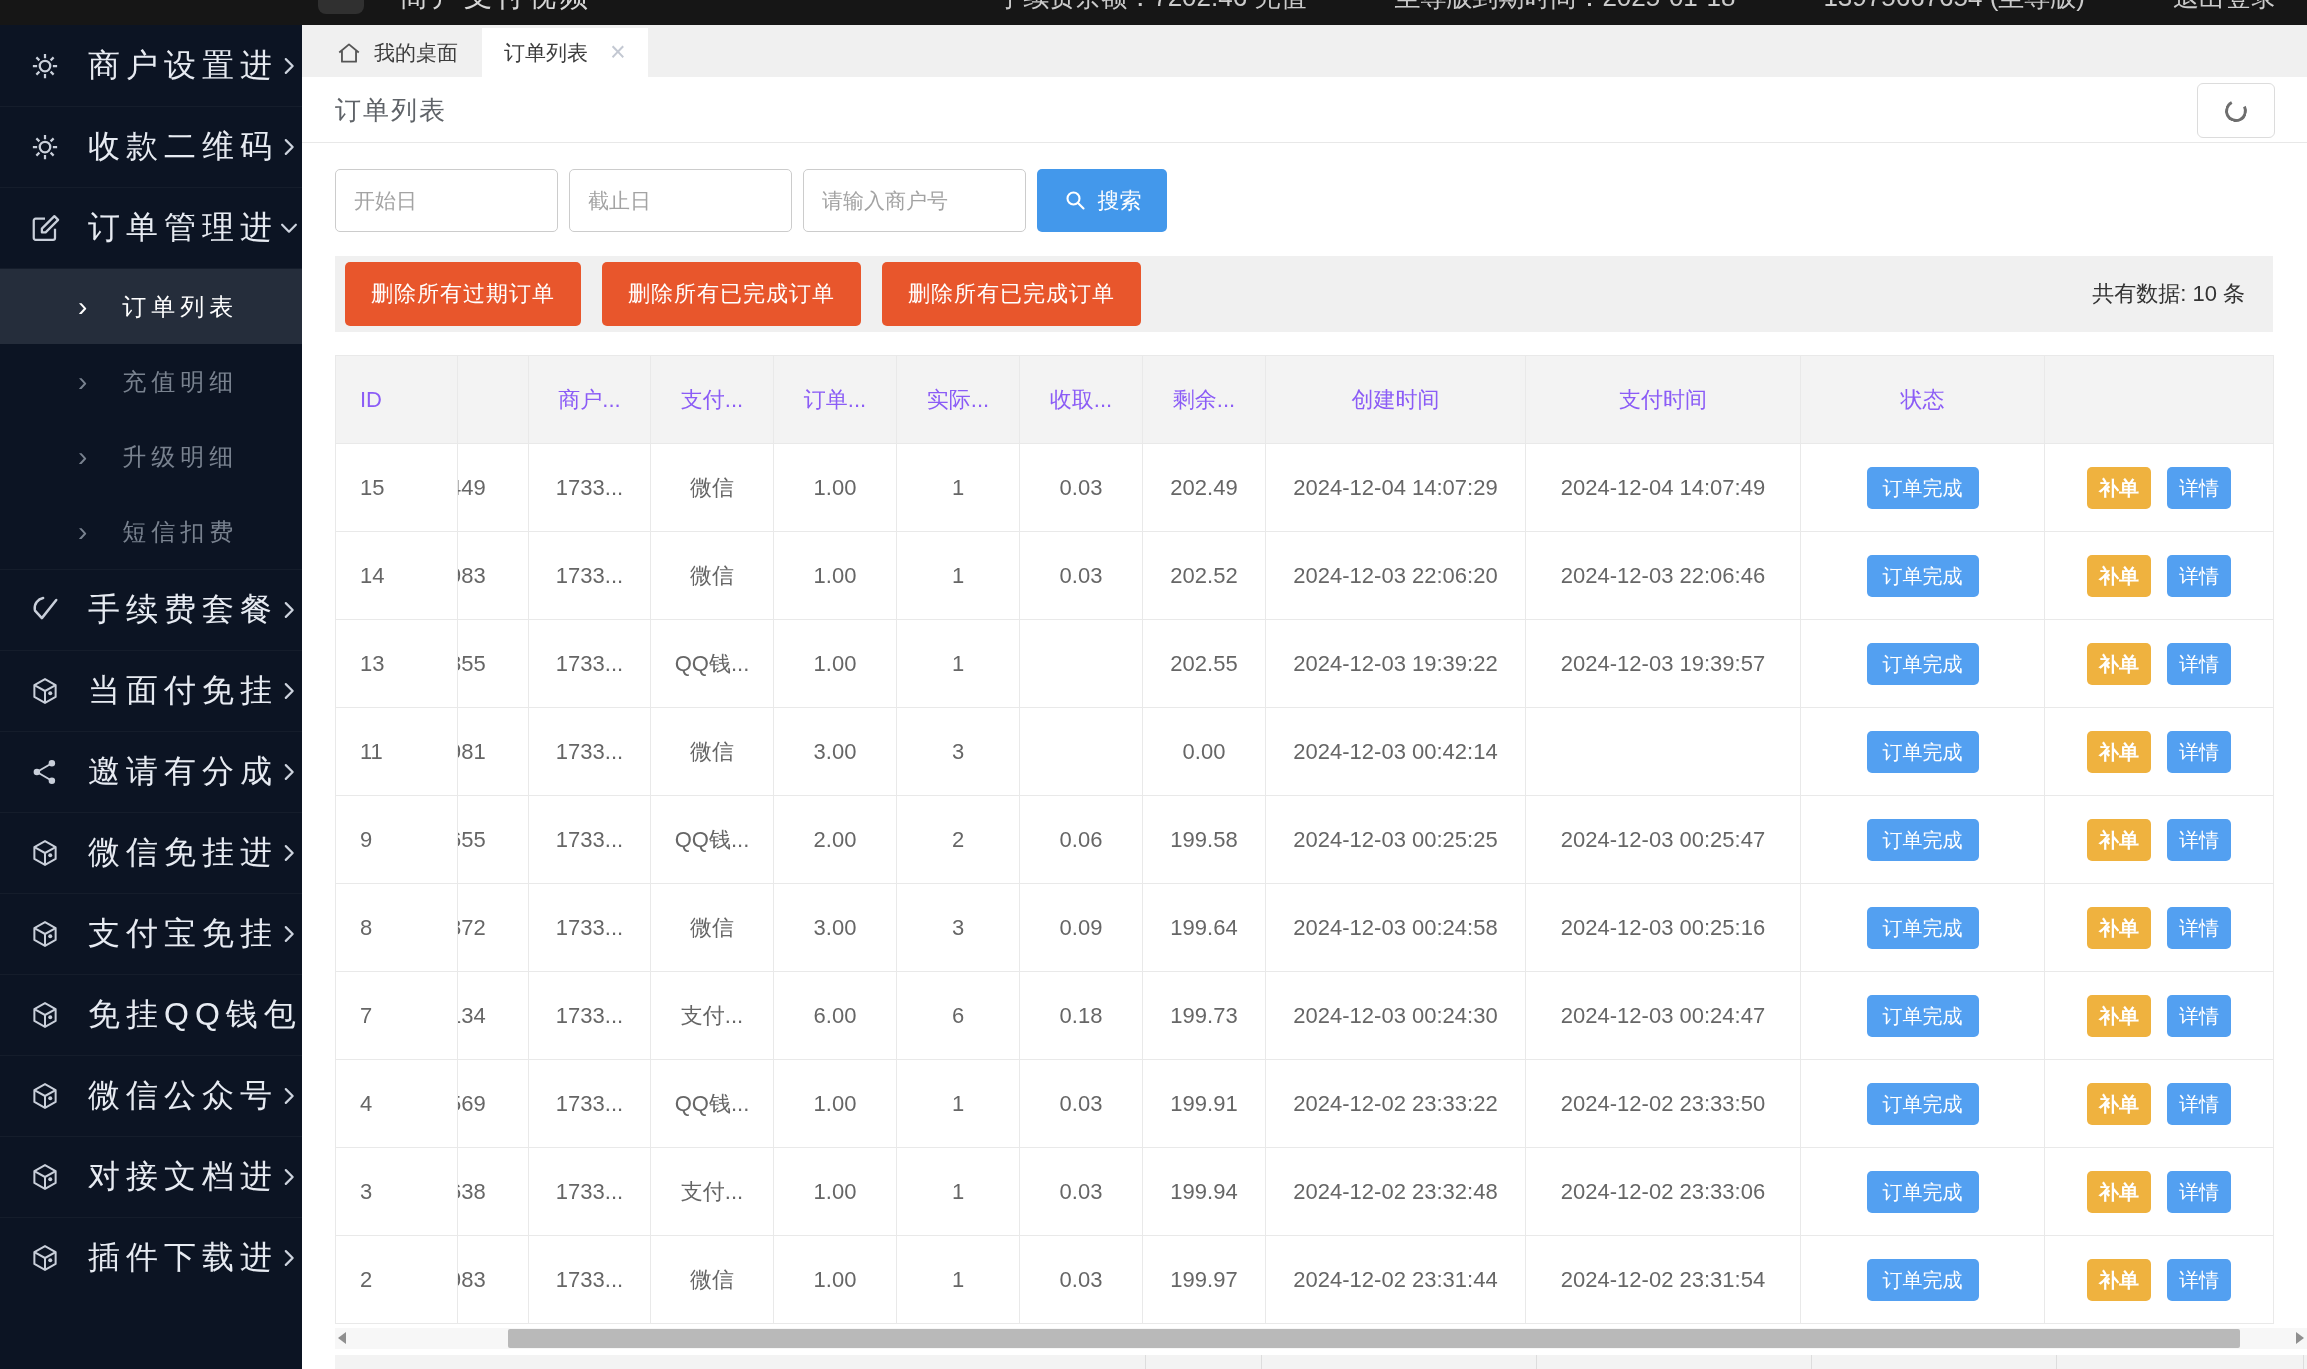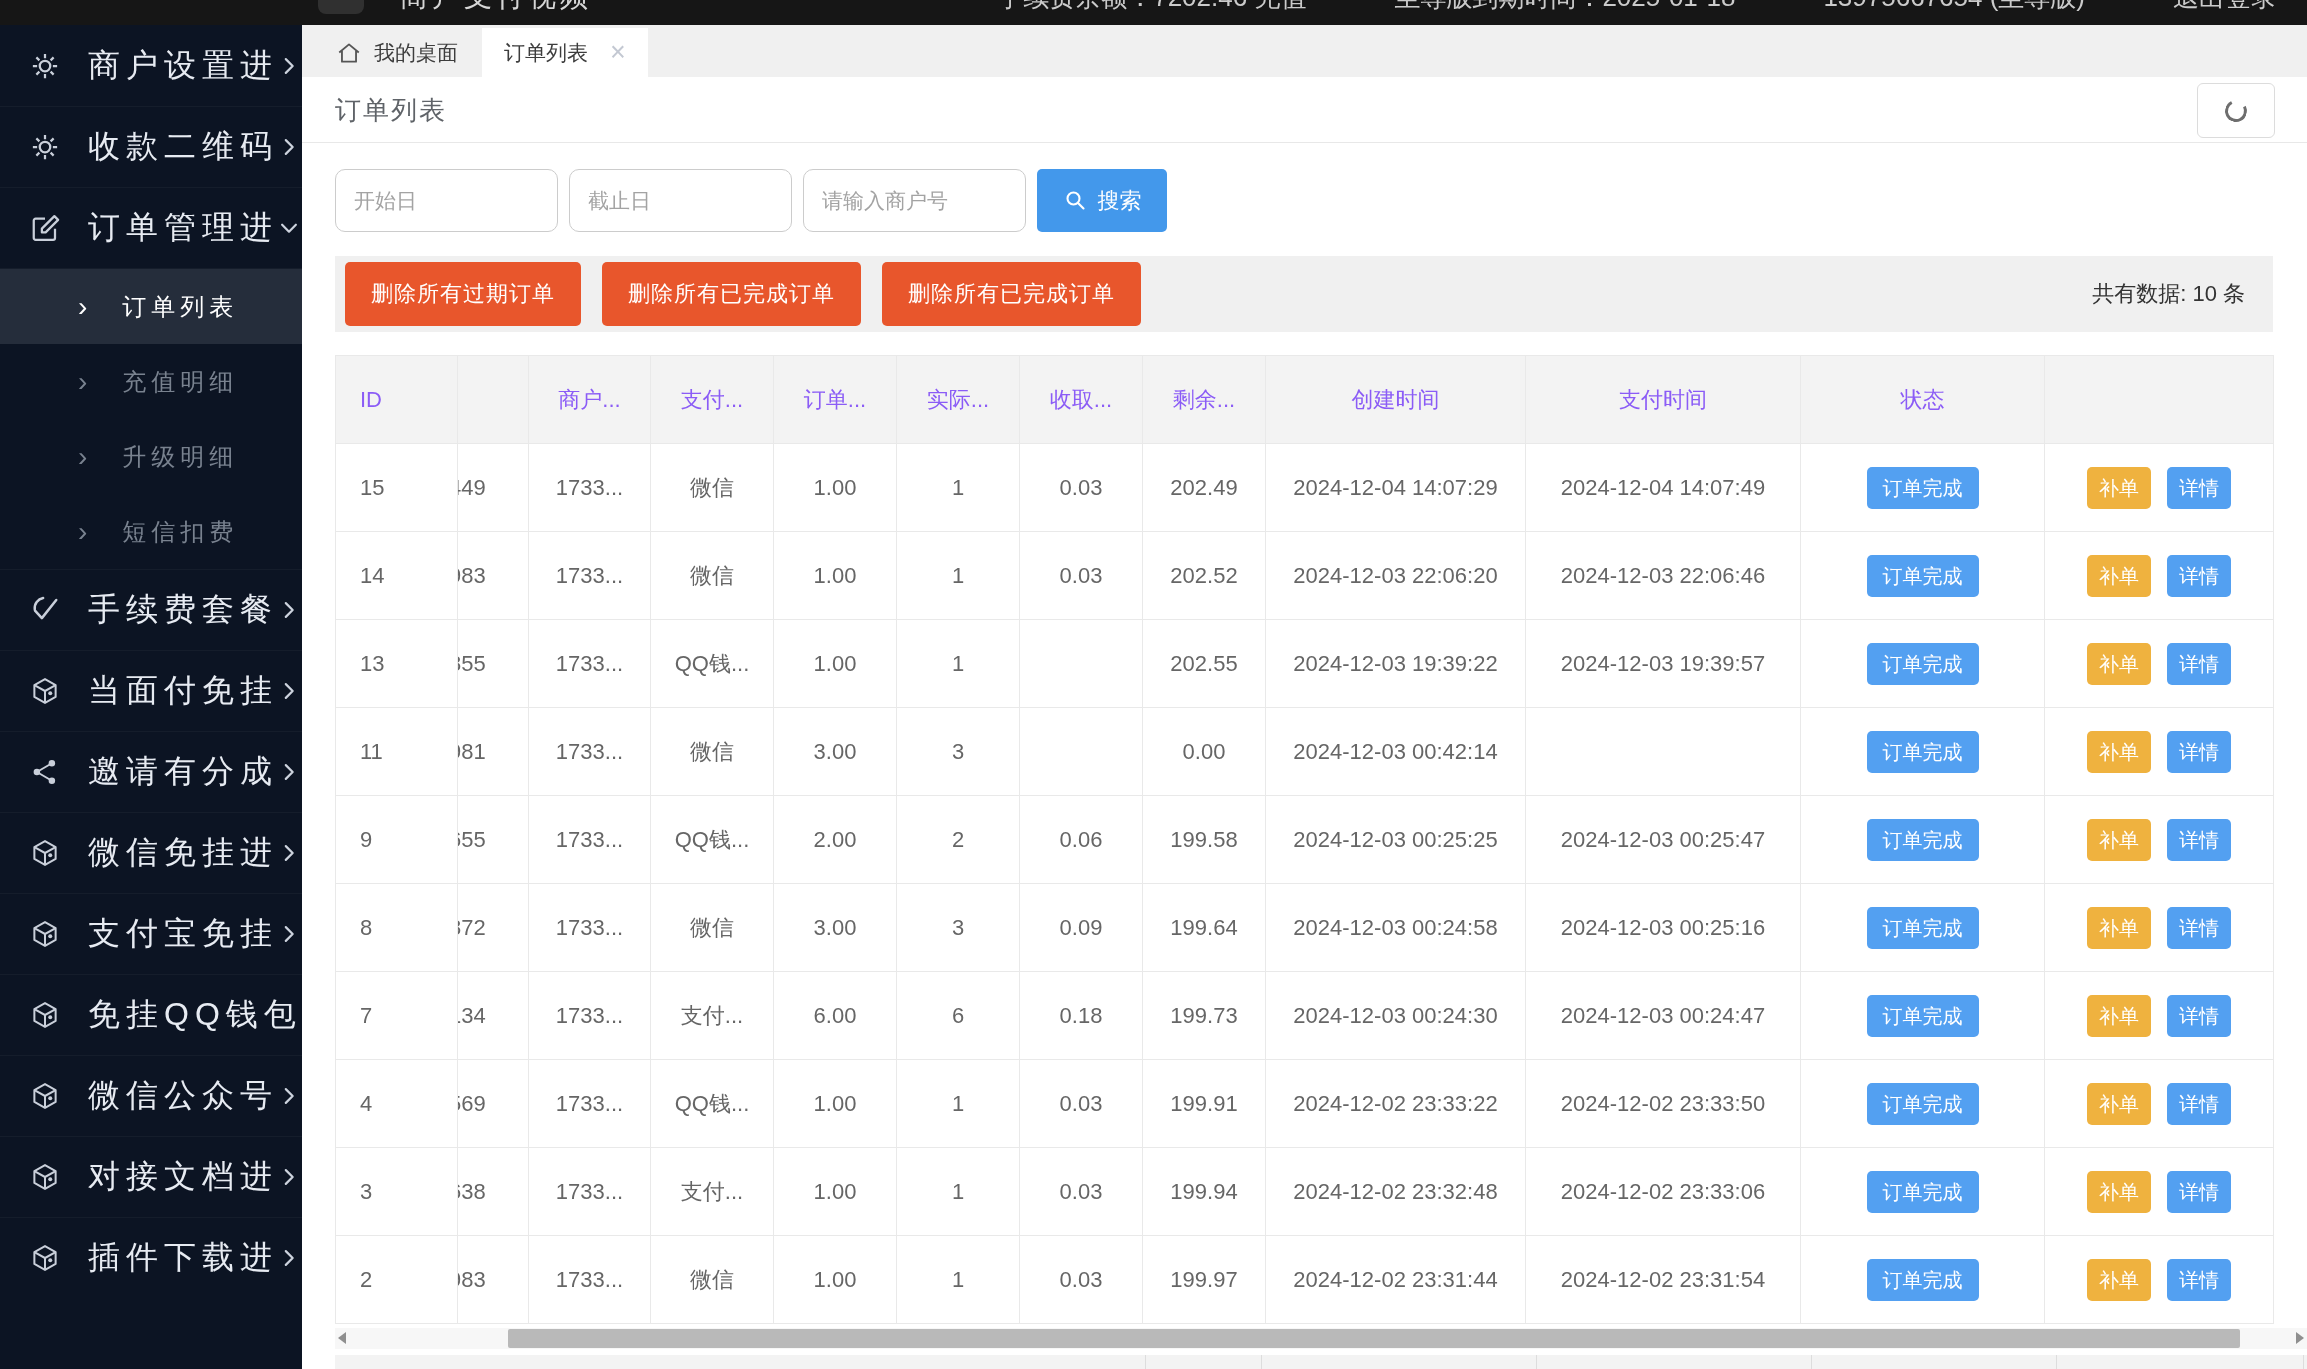--- a/index.html
+++ b/index.html
@@ -34,37 +34,37 @@
   .tab.active { background:#ffffff; padding:0 22px; }
   .t-icon { width:26px; height:26px; display:inline-flex; }
   .t-close { font-size:27px; color:#c3c8d2; margin-left:10px; line-height:1; }
   .panel { position:absolute; top:52px; left:0; right:0; bottom:0; background:#ffffff; }
   .panel-header { position:absolute; top:0; left:0; right:0; height:66px; border-bottom:1px solid #e8e8e8; }
   .panel-title { position:absolute; left:33px; top:0; line-height:66px; font-size:26px; color:#5f6368; letter-spacing:2px; }
   .refresh-btn { position:absolute; right:32px; top:6px; width:78px; height:55px; background:#fff; border:1px solid #dcdcdc; border-radius:6px; display:flex; align-items:center; justify-content:center; cursor:pointer; }
   .ring { width:22px; height:22px; border:3px solid #6e6e6e; border-top-color:transparent; border-radius:50%; transform:rotate(18deg); }
   
   .filter-row { position:absolute; top:92px; left:33px; display:flex; }
-  .f-input { width:223px; height:63px; border:1px solid #cccccc; border-radius:10px; margin-right:11px; padding:0 18px; font-size:21px; color:#555; font-family:inherit; outline:none; }
+  .f-input { width:223px; height:63px; border:1px solid #cccccc; border-radius:5px; margin-right:11px; padding:0 18px; font-size:21px; color:#555; font-family:inherit; outline:none; }
   .f-input::placeholder { color:#a3a3a3; }
   .search-btn { width:130px; height:63px; background:#4398eb; color:#fff; border:none; border-radius:5px; font-size:22px; display:flex; align-items:center; justify-content:center; gap:9px; cursor:pointer; font-family:inherit; }
   
   .band { position:absolute; top:179px; left:33px; right:34px; height:76px; background:#f0f0f0; display:flex; align-items:center; padding:0 10px; }
   .del-btn { height:64px; padding:0 26px; margin-right:21px; background:#e8562c; border:none; border-radius:5px; color:#fff; font-size:22px; cursor:pointer; font-family:inherit; letter-spacing:1px; }
   .count { margin-left:auto; font-size:22px; color:#333; padding-right:18px; white-space:nowrap; }
   
   .order-table { position:absolute; top:278px; left:33px; width:1938px; border-collapse:collapse; table-layout:fixed; background:#fff; }
   .order-table th, .order-table td { border:1px solid #e9e9e9; font-weight:normal; font-size:22px; color:#666; height:88px; text-align:center; overflow:hidden; white-space:nowrap; }
   .order-table thead th { background:#f3f3f3; color:#8b5cf6; }
   .order-table th.al, .order-table td.al { text-align:left; padding-left:24px; }
   .clipcell { text-align:left !important; }
   .clipcell .clip { display:inline-block; margin-left:-9px; }
   .badge { display:inline-block; border-radius:5px; color:#fff; font-size:20px; line-height:1; }
   .b-status { background:#53a0f1; padding:11px 16px; }
-  .b-amber { background:#efb23f; padding:11px 12px; margin-right:16px; cursor:pointer; }
+  .b-amber { background:#efb23f; padding:11px 12px; margin-right:16px; cursor:pointer;font-weight:bold; }
   .b-blue { background:#53a0f1; padding:11px 12px; cursor:pointer; }
   
   .hsb { position:absolute; top:1251px; left:33px; right:0; height:21px; background:#f7f7f7; }
   .hsb .thumb { position:absolute; left:173px; width:1732px; top:1px; bottom:1px; background:#b9b9b9; border-radius:2px; cursor:pointer; }
   .hsb .arrow { position:absolute; top:4px; width:0; height:0; border:6px solid transparent; }
   .hsb .arrow.left { left:3px; border-right:8px solid #8f8f8f; border-left:none; }
   .hsb .arrow.right { right:3px; border-left:8px solid #8f8f8f; border-right:none; }
   
   .fstrip { position:absolute; top:1278px; left:33px; right:0; height:14px; background:#f3f3f3; }
   .fstrip .fl { position:absolute; top:0; bottom:0; width:1px; background:#dddddd; }

